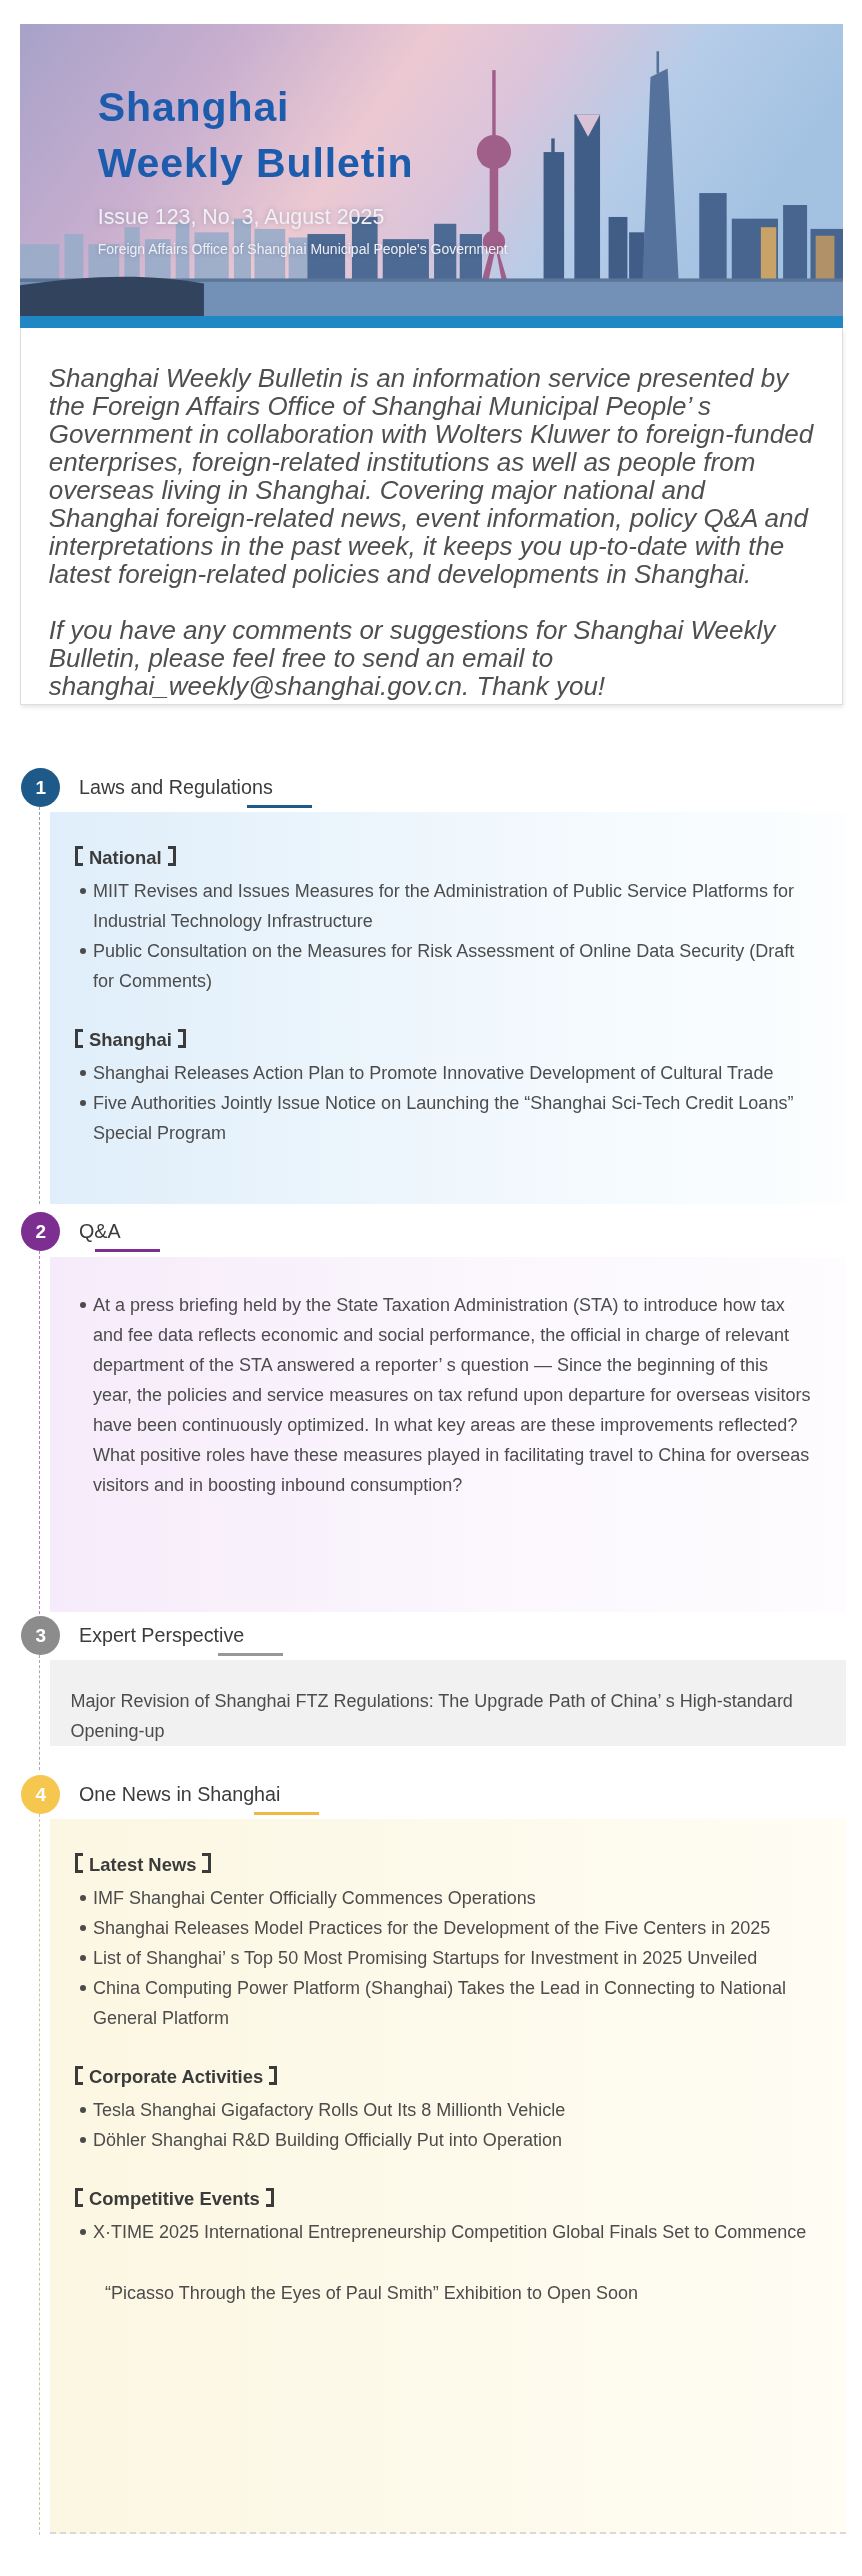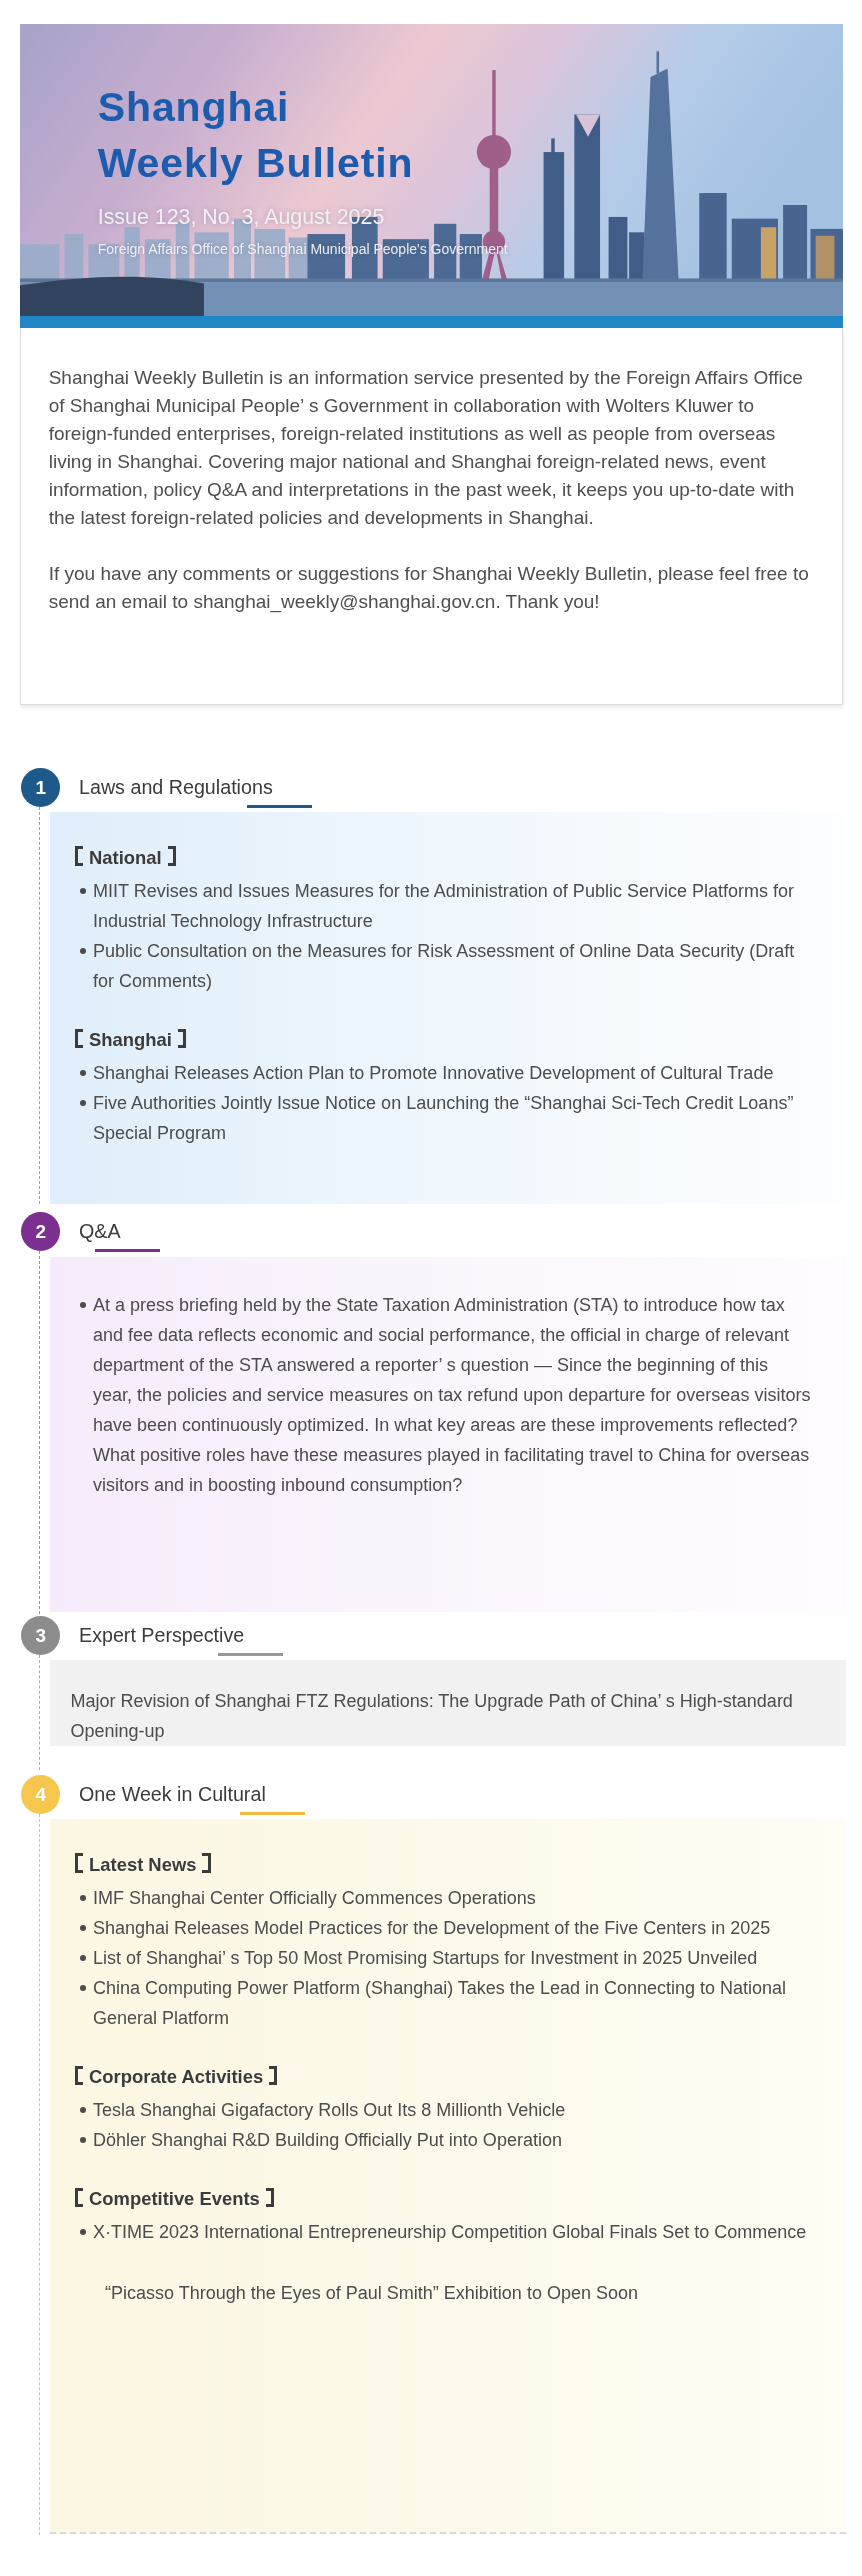--- a/index.html
+++ b/index.html
@@ -14,21 +14,21 @@
   .hero-issue{position:absolute;left:78px;top:181px;font-size:21.4px;color:#f1f0f6;
               z-index:3;text-shadow:0 0 5.1px rgba(80,80,110,.35);}
   .hero-org{position:absolute;left:78px;top:217px;font-size:14px;color:#edeff7;
             z-index:3;text-shadow:0 0 4.3px rgba(80,80,110,.35);}
   .hero-bar{position:absolute;left:0;bottom:0;width:100%;height:12px;background:#1e87c4;z-index:4;}
 
   
   .intro{position:absolute;left:19.7px;top:328px;width:823px;height:377px;box-sizing:border-box;
          border:0.9px solid #dedede;border-top:none;background:#ffffff;
          box-shadow:0.9px 2.6px 4.3px rgba(0,0,0,.10);
-         padding:36px 27px 0 28px;font-size:19px;line-height:28px;color:#4f4f4f;}
+         padding:36px 27px 0 28px;font-size:26px;line-height:28px;color:#4f4f4f;font-style:italic;}
   .intro p{margin:0;}
   .intro p + p{margin-top:28px;}
 
   
   .sec{position:absolute;left:0;width:862px;}
   .sec1{top:768px;} .sec2{top:1212px;} .sec3{top:1616px;} .sec4{top:1775px;}
 
   .badge{position:absolute;left:21.4px;top:0;width:39px;height:39px;border-radius:50%;
          color:#fff;font-size:19px;font-weight:bold;display:flex;align-items:center;
          justify-content:center;z-index:2;}
@@ -203,21 +203,21 @@
     </div>
     <div class="dots"></div>
     <div class="box box3">
       <p>Major Revision of Shanghai FTZ Regulations: The Upgrade Path of China’ s High-standard Opening-up</p>
     </div>
   </div>
 
   <div class="sec sec4">
     <div class="badge">4</div>
     <div class="sec-head">
-      <h2>One Week in Cultural</h2>
+      <h2>One News in Shanghai</h2>
       <div class="accent"></div>
     </div>
     <div class="dots"></div>
     <div class="box box4">
       <div class="group">
         <div class="glabel"><span class="lb"></span><span>Latest News</span><span class="rb"></span></div>
         <ul class="blist">
           <li>IMF Shanghai Center Officially Commences Operations</li>
           <li>Shanghai Releases Model Practices for the Development of the Five Centers in 2025</li>
           <li>List of Shanghai’ s Top 50 Most Promising Startups for Investment in 2025 Unveiled</li>
@@ -227,21 +227,21 @@
       <div class="group">
         <div class="glabel"><span class="lb"></span><span>Corporate Activities</span><span class="rb"></span></div>
         <ul class="blist">
           <li>Tesla Shanghai Gigafactory Rolls Out Its 8 Millionth Vehicle</li>
           <li>Döhler Shanghai R&amp;D Building Officially Put into Operation</li>
         </ul>
       </div>
       <div class="group">
         <div class="glabel"><span class="lb"></span><span>Competitive Events</span><span class="rb"></span></div>
         <ul class="blist">
-          <li>X·TIME 2023 International Entrepreneurship Competition Global Finals Set to Commence</li>
+          <li>X·TIME 2025 International Entrepreneurship Competition Global Finals Set to Commence</li>
         </ul>
       </div>
       <div class="group">
         <div class="plain">
           <p class="first">“Picasso Through the Eyes of Paul Smith” Exhibition to Open Soon</p>
         </div>
       </div>
     </div>
   </div>
 

